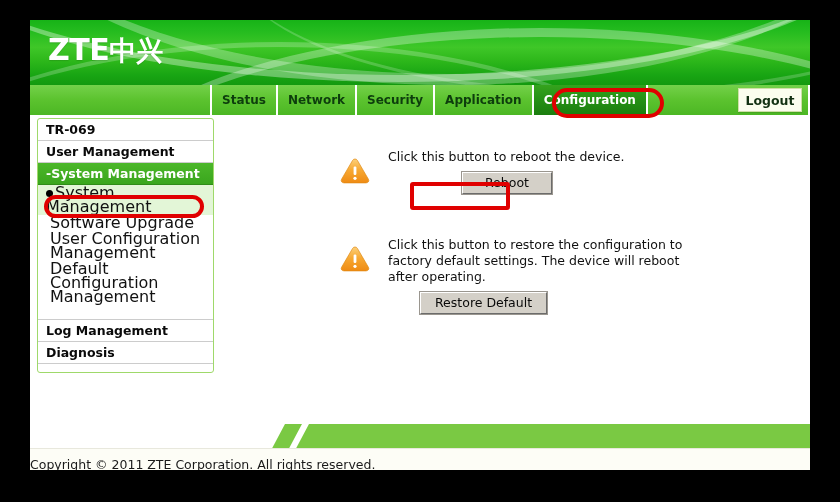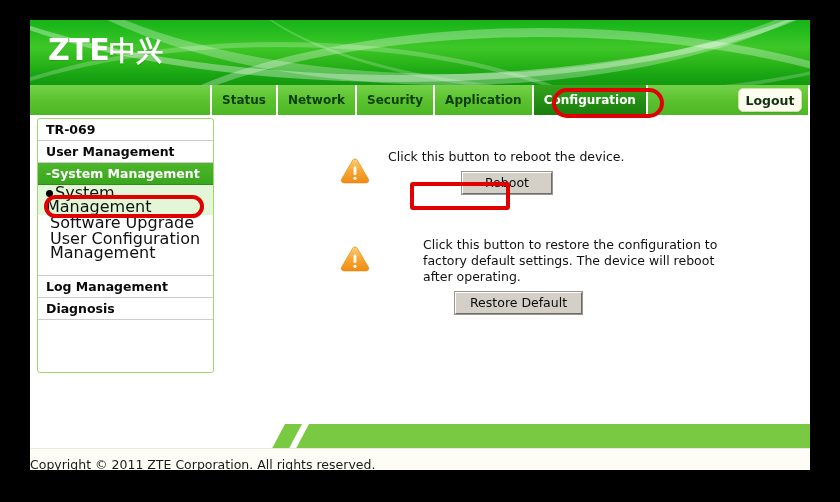--- a/index.html
+++ b/index.html
@@ -120,21 +120,21 @@
     color: #ffffff;
   }
   #nav-right-filler { flex: 1 1 auto; }
   #logout-wrap {
     position: absolute;
     right: 8px; top: 3px;
     width: 64px; height: 24px;
     display: flex; align-items: center; justify-content: center;
     background: #fbfdee;
     border: 1px solid #cfe0a8;
-    border-radius: 5px;
+    border-radius: 0;
     color: #123012;
     font-size: 12.5px;
     font-weight: bold;
     font-family: "DejaVu Sans", sans-serif;
     cursor: pointer;
     box-shadow: 0 1px 1px rgba(0,0,0,0.10);
   }
 
   
   #body-area {
@@ -196,21 +196,21 @@
     left: 190px; top: 0px;
     width: 590px; height: 300px;
     background: #ffffff;
   }
   .info-block {
     position: absolute;
     display: flex;
     align-items: flex-start;
   }
   #block1 { left: 120px; top: 32px; }
-  #block2 { left: 120px; top: 120px; gap: 35px; }
+  #block2 { left: 120px; top: 120px; }
   .warn-icon-cell { width: 48px; flex: 0 0 48px; padding-top: 10px; }
   .warn-tri {
     position: relative;
     width: 30px; height: 27px;
   }
   .info-text {
     color: #111111;
     font-size: 12.5px;
     font-family: "DejaVu Sans", sans-serif;
     line-height: 16px;
@@ -336,20 +336,21 @@
         <div class="side-top">User Management</div>
 
         <div class="side-top hdr-active">-System Management</div>
 
         <div class="side-sub sub-selected"><span class="bullet"></span><span>System Management</span></div>
 
         <div class="side-sub">Software Upgrade</div>
 
         <div class="side-sub">User Configuration Management</div>
 
+        <div class="side-sub">Default Configuration Management</div>
 
         <div class="side-top" style="border-top:1px solid #cccccc;margin-top:14px;">Log Management</div>
 
         <div class="side-top">Diagnosis</div>
       </div>
 
       <div id="content">
 
         <div class="info-block" id="block1">
           <div class="warn-icon-cell">

